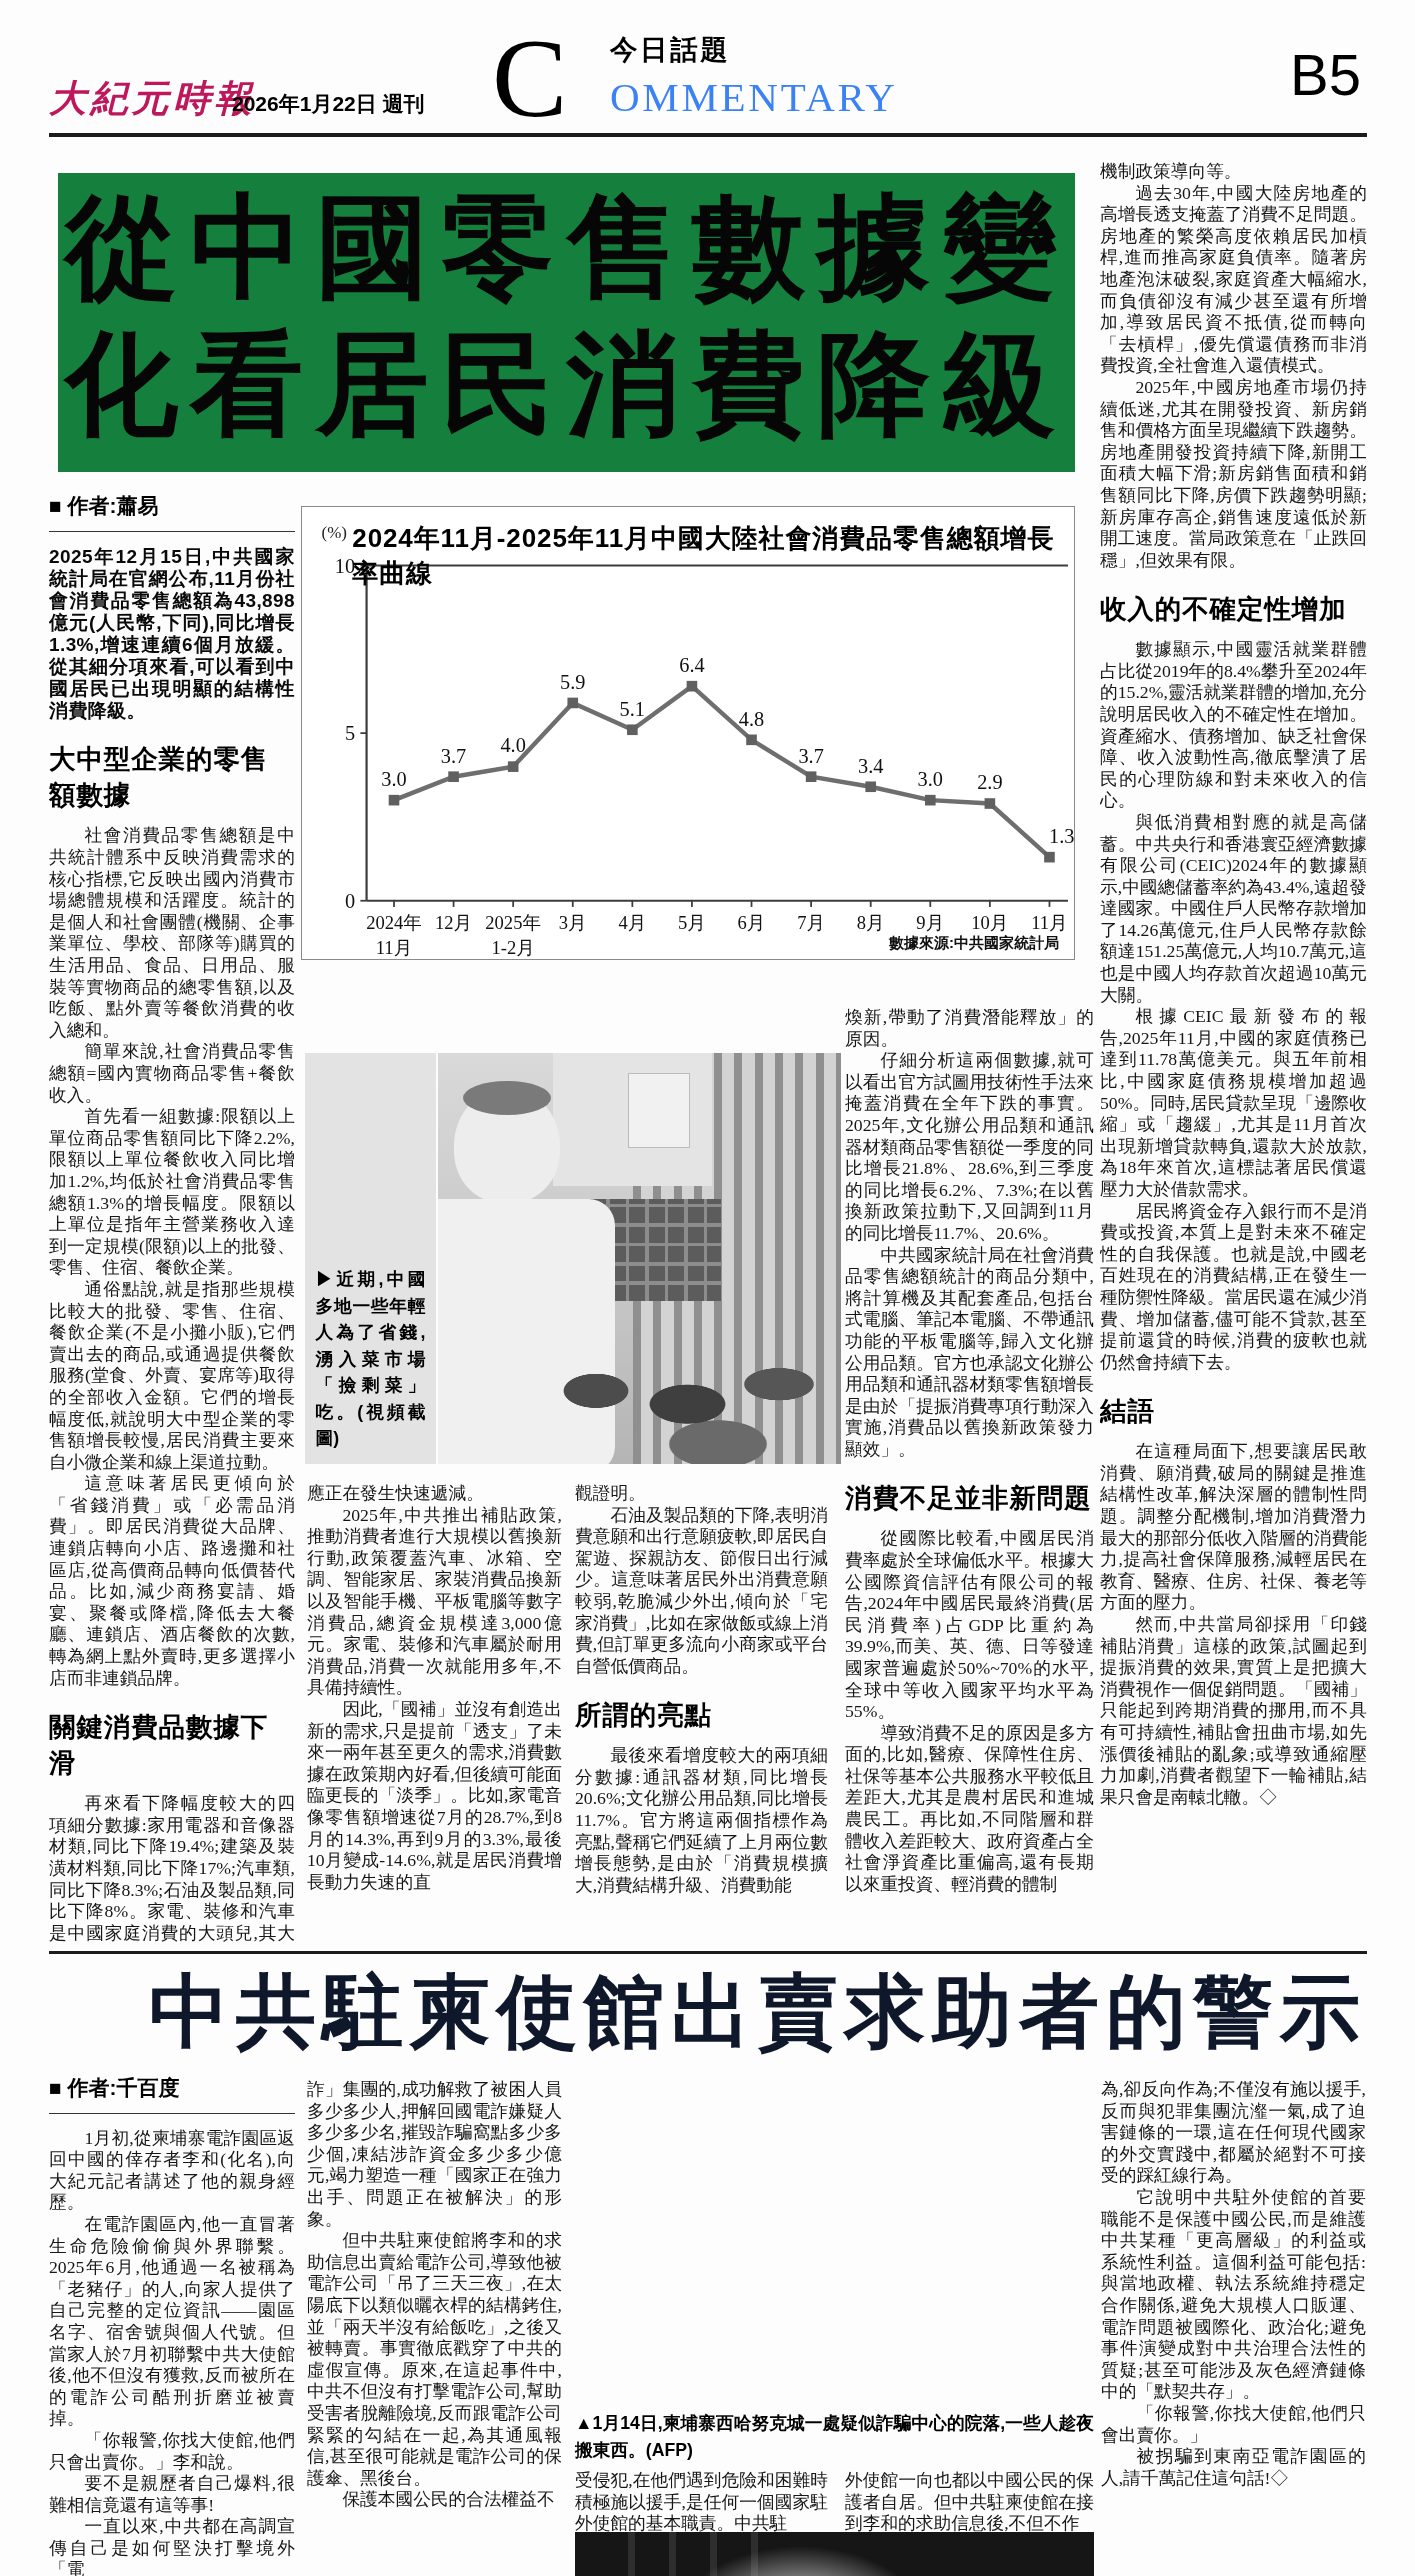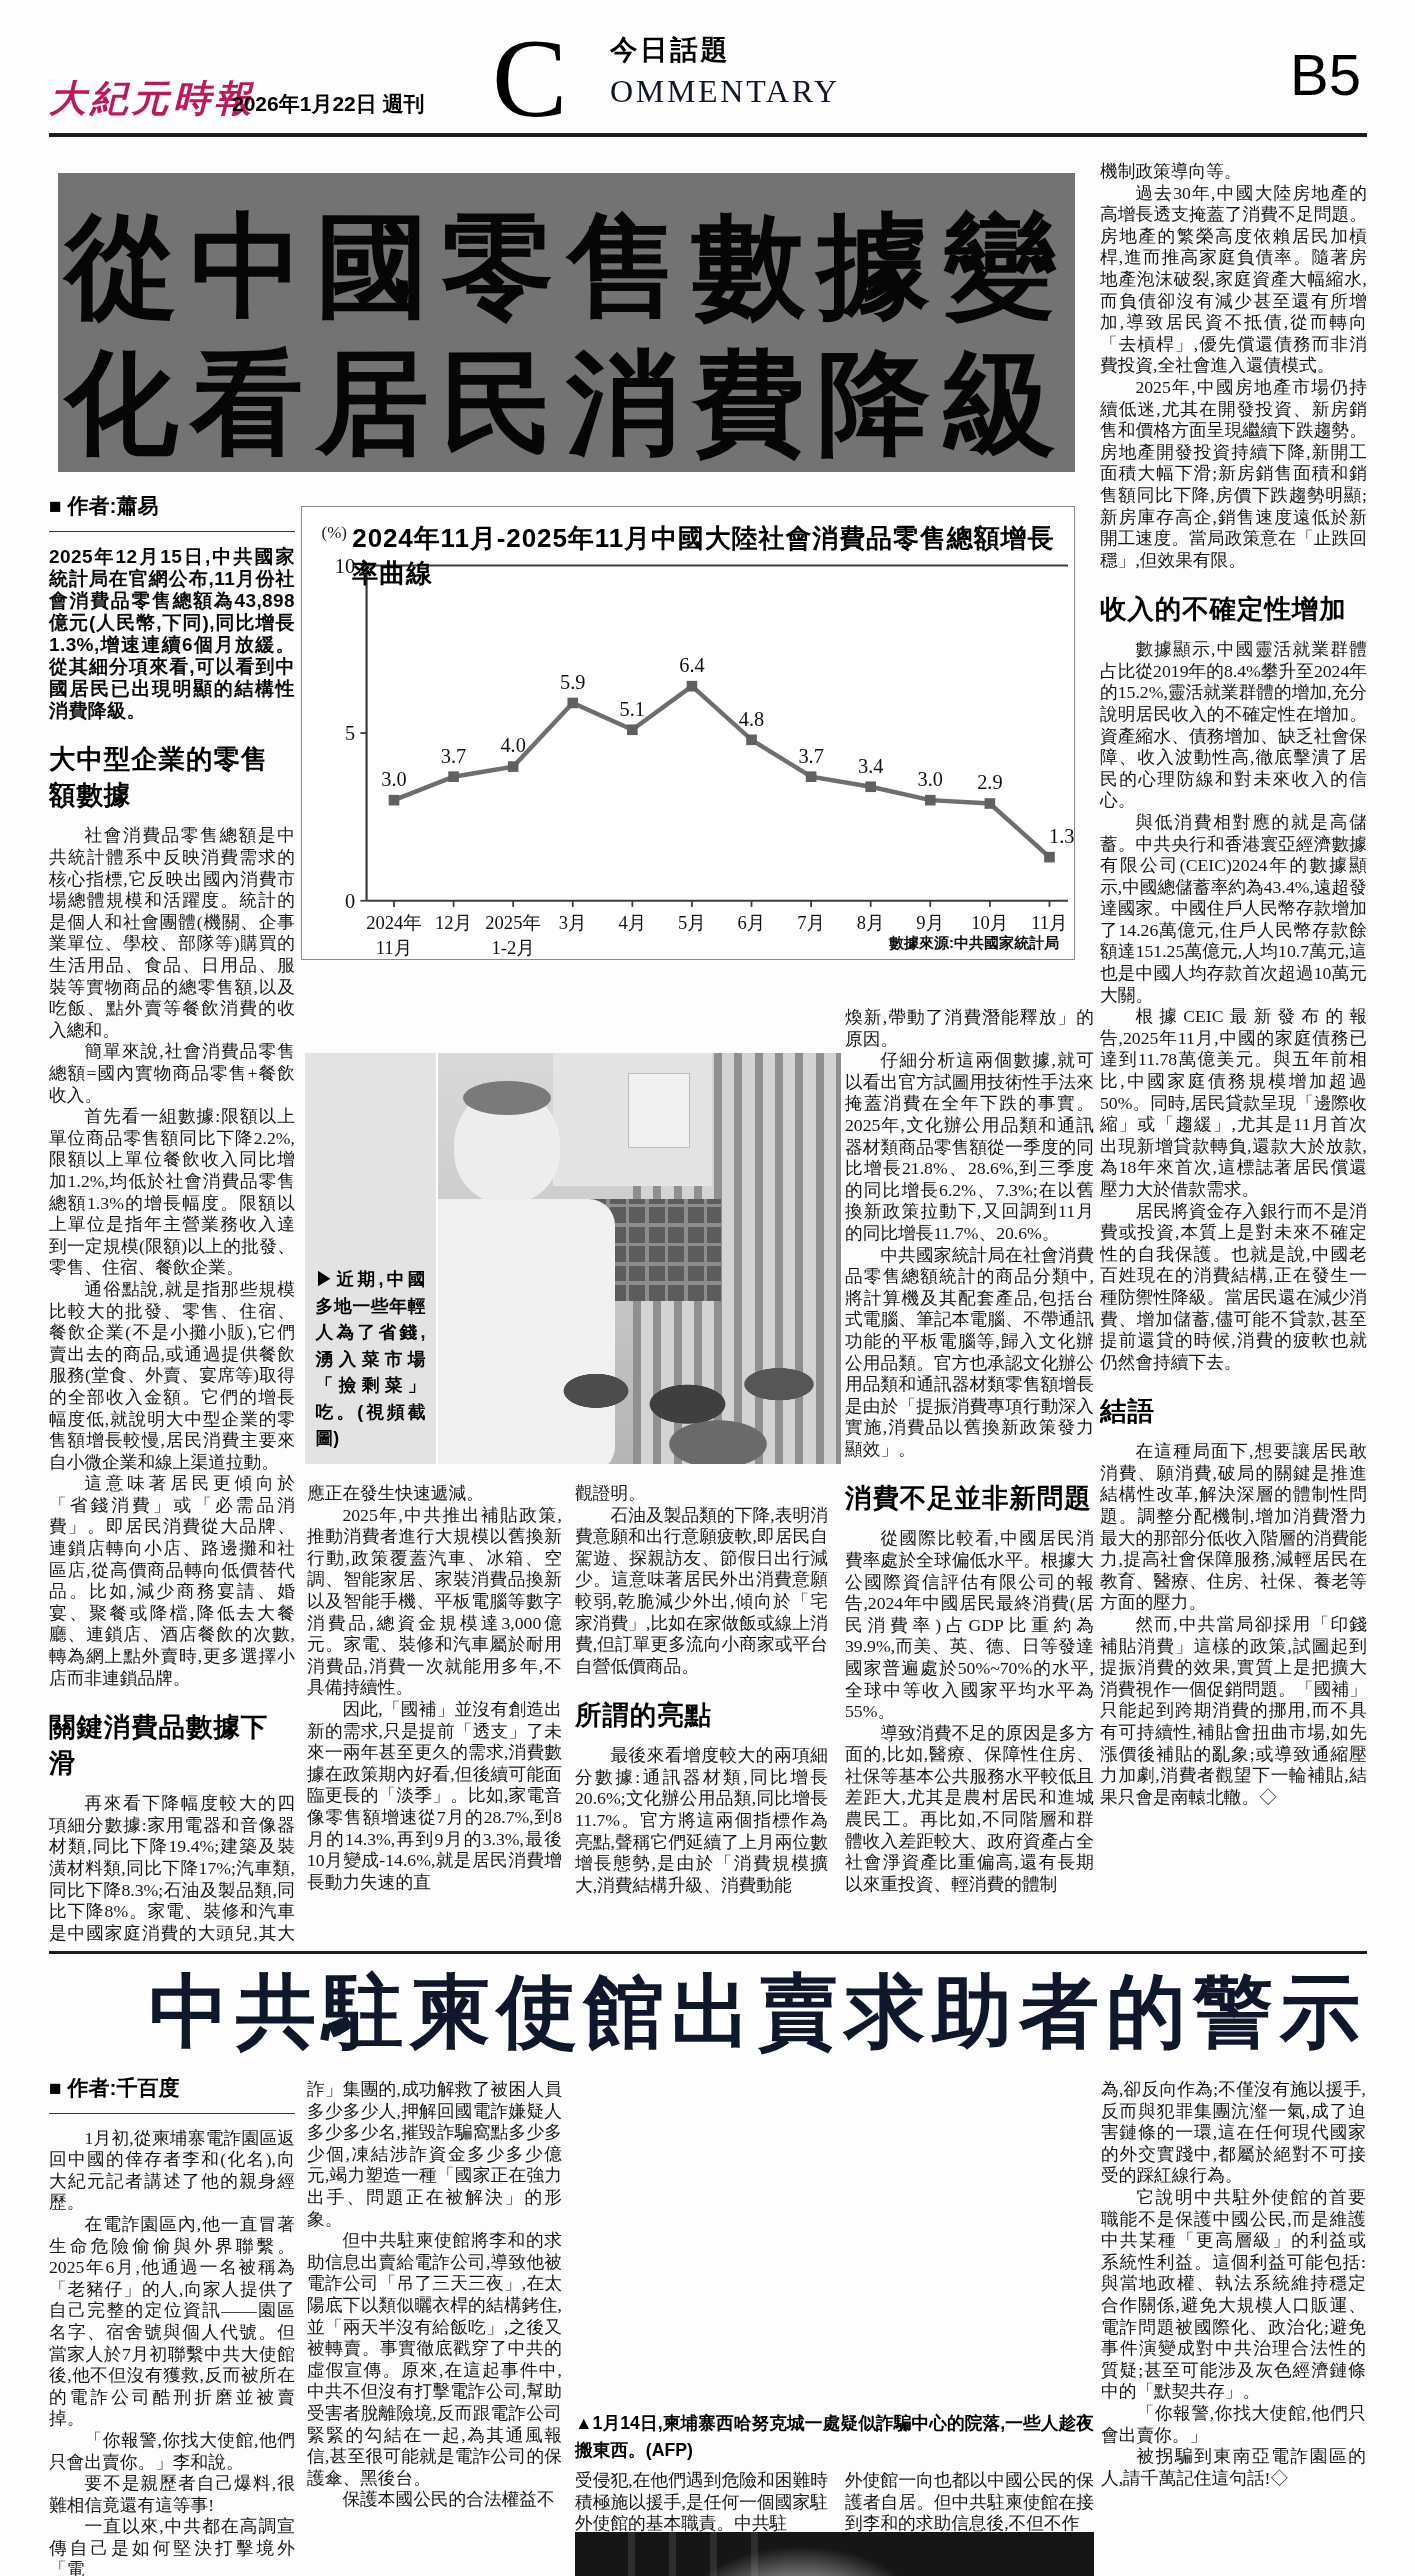--- a/index.html
+++ b/index.html
@@ -6,26 +6,26 @@
   html,body{background:#f2f2f2}
   .page{position:relative;width:1415px;height:2576px;background:#fdfdfd;margin:0 auto;
         font-family:"Liberation Serif",serif;color:#111;overflow:hidden}
   .abs{position:absolute}
 
   
   .masthead{font-family:"Liberation Serif",serif;font-weight:900;font-size:37px;letter-spacing:4.4px;font-style:italic;color:#be185d}
   .issue-date{font-family:"Liberation Sans",sans-serif;font-weight:700;font-size:21px;color:#000}
   .big-c{font-family:"Liberation Serif",serif;font-size:113px;line-height:1;color:#000}
   .sec-cn{font-family:"Liberation Sans",sans-serif;font-weight:700;font-size:27.4px;letter-spacing:2.7px;color:#000}
-  .sec-en{font-family:"Liberation Serif",serif;font-size:32px;letter-spacing:2.7px;color:#0f172a}
+  .sec-en{font-family:"Liberation Serif",serif;font-size:41px;letter-spacing:2.7px;color:#3b82f6}
   .page-no{font-family:Liberation Sans, sans-serif;font-size:58px;color:#000}
   .rule{background:#1c1c1c}
 
   
-  .hl-box{background:#737373;text-align:center;padding-top:25px}
+  .hl-box{background:#15803d;text-align:center;padding-top:6px}
   .hl-box div{font-family:"Liberation Serif",serif;font-weight:900;font-size:113px;line-height:137px;
               letter-spacing:12.4px;color:#060606}
 
   
   .col{overflow:hidden}
   .col p{font-size:17.7px;line-height:21.6px;text-align:justify;text-indent:2em;color:#161616}
   .col p.ni{text-indent:0}
   .col p.lead{font-family:"Liberation Sans",sans-serif;font-weight:700;font-size:19px;line-height:22px;
               text-indent:0;letter-spacing:0.4px;margin-bottom:3.5px;color:#0a0a0a}
   .col h2{font-family:"Liberation Sans",sans-serif;font-weight:900;font-size:26.5px;letter-spacing:0.9px;

